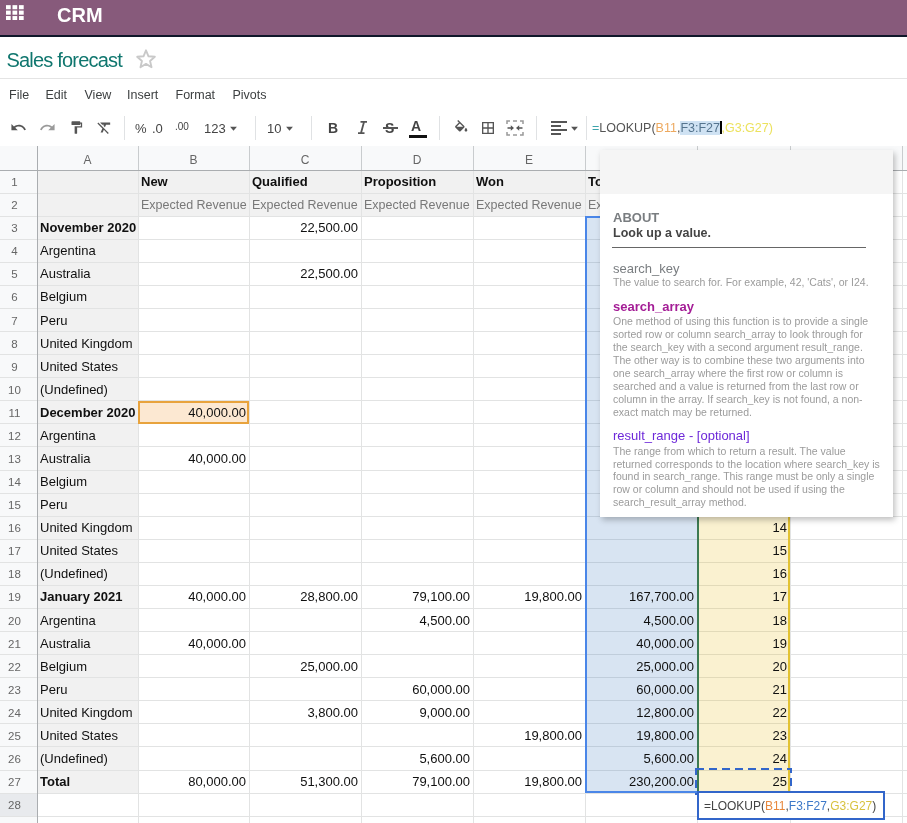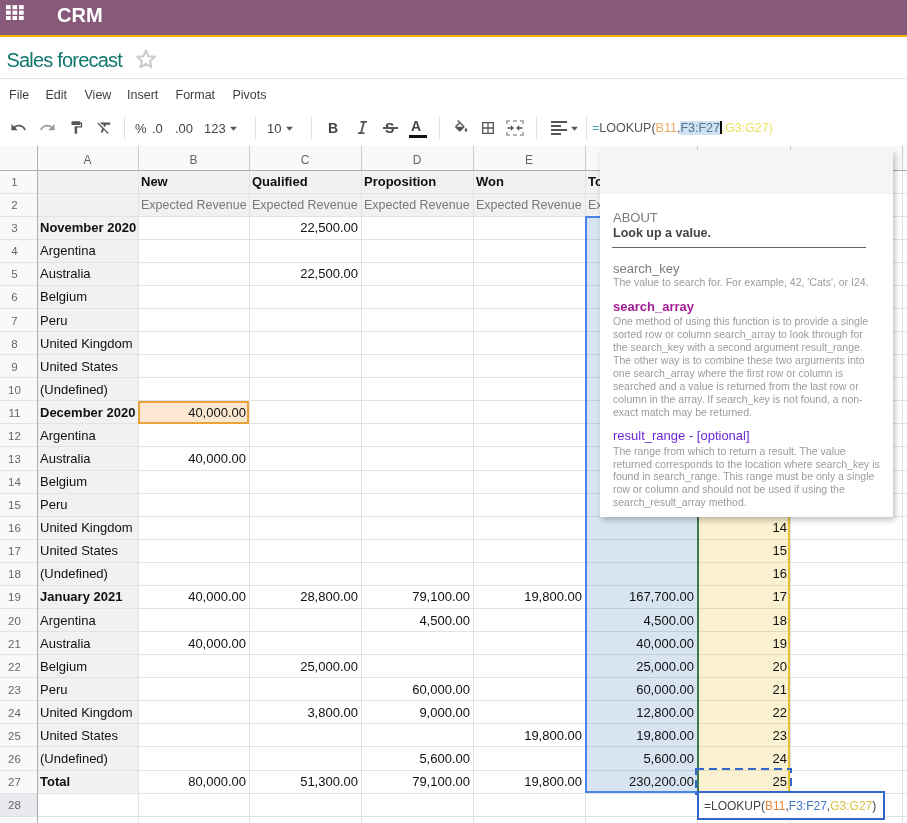--- a/index.html
+++ b/index.html
@@ -1,15 +1,15 @@
 <!DOCTYPE html>
 <html><head><meta charset="utf-8"><style>
 * { margin:0; padding:0; box-sizing:border-box; }
 html,body { width:907px; height:823px; overflow:hidden; font-family:"Liberation Sans",sans-serif; background:#fff; }
-#topbar { position:absolute; left:0; top:0; width:907px; height:36.5px; background:#875a7b; border-bottom:2px solid #eab308; }
+#topbar { position:absolute; left:0; top:0; width:907px; height:36.5px; background:#875a7b; border-bottom:2px solid #0f172a; }
 #topbar .brand { position:absolute; left:57px; top:0; height:31px; line-height:31px; color:#fff; font-size:20px; font-weight:bold; }
 #topbar .m { position:absolute; top:0; height:29px; line-height:29px; color:#fff; font-size:12px; font-weight:bold;margin-top:35px; }
 #title { position:absolute; left:6.5px; top:49px; font-size:20px; letter-spacing:-0.8px; color:#0f766e; }
 #menurow .mi { position:absolute; top:88px; font-size:12.5px; color:#3c3f40; }
 </style></head>
 <body>
 <div id="topbar">
 <svg style="position:absolute;left:6px;top:5px" width="18" height="15" viewBox="0 0 17.5 14.3">
       <rect x="0.0" y="0.0" width="4.6" height="4" fill="#ffffff"></rect>
       <rect x="6.3" y="0.0" width="4.6" height="4" fill="#ffffff"></rect>
@@ -47,21 +47,21 @@
   </svg>
 <svg style="position:absolute;left:69px;top:120px" width="15" height="15" viewBox="0 0 24 24">
     <path d="M18 4V3c0-.55-.45-1-1-1H5c-.55 0-1 .45-1 1v4c0 .55.45 1 1 1h12c.55 0 1-.45 1-1V6h1v4H9v11c0 .55.45 1 1 1h2c.55 0 1-.45 1-1v-9h8V4h-3z" fill="#555555"></path>
   </svg>
 <svg style="position:absolute;left:96px;top:119px" width="17" height="17" viewBox="0 0 24 24">
     <path d="M3.27 5L2 6.27l6.97 6.97L6.5 19h3l1.57-3.66L16.73 21 18 19.73 3.55 5.27 3.27 5zM6 5v.18L8.82 8h2.4l-.72 1.68 2.1 2.1L14.21 8H20V5H6z" fill="#555555"></path>
   </svg>
 <div style="position:absolute;left:124px;top:116px;width:1px;height:24px;background:#e0e2e4"></div>
 <div style="position:absolute;left:135px;top:121px;font-size:13px;color:#444444;font-weight:normal;white-space:nowrap;">%</div>
 <div style="position:absolute;left:152px;top:121px;font-size:13px;color:#444444;font-weight:normal;white-space:nowrap;">.0</div>
-<div style="position:absolute;left:175px;top:121px;font-size:13px;color:#444444;font-weight:normal;white-space:nowrap;text-align:center;">.00</div>
+<div style="position:absolute;left:175px;top:121px;font-size:10px;color:#444444;font-weight:normal;white-space:nowrap;text-align:center;">.00</div>
 <div style="position:absolute;left:204px;top:121px;font-size:13px;color:#444444;font-weight:normal;white-space:nowrap;">123</div>
 <svg style="position:absolute;left:229px;top:124px" width="9" height="9" viewBox="0 0 10 10">
     <path d="M1.2 3 L5 7.6 L8.8 3 Z" fill="#555555"></path>
   </svg>
 <div style="position:absolute;left:255px;top:116px;width:1px;height:24px;background:#e0e2e4"></div>
 <div style="position:absolute;left:267px;top:121px;font-size:13px;color:#444444;font-weight:normal;white-space:nowrap;">10</div>
 <svg style="position:absolute;left:285px;top:124px" width="9" height="9" viewBox="0 0 10 10">
     <path d="M1.2 3 L5 7.6 L8.8 3 Z" fill="#555555"></path>
   </svg>
 <div style="position:absolute;left:311px;top:116px;width:1px;height:24px;background:#e0e2e4"></div>
@@ -280,21 +280,21 @@
 <text x="787" y="501.6" font-size="13" fill="#101010" text-anchor="end" shape-rendering="auto">19</text>
 <text x="787" y="524.7" font-size="13" fill="#101010" text-anchor="end" shape-rendering="auto">20</text>
 <text x="787" y="547.7" font-size="13" fill="#101010" text-anchor="end" shape-rendering="auto">21</text>
 <text x="787" y="570.8" font-size="13" fill="#101010" text-anchor="end" shape-rendering="auto">22</text>
 <text x="787" y="593.9" font-size="13" fill="#101010" text-anchor="end" shape-rendering="auto">23</text>
 <text x="787" y="617.0" font-size="13" fill="#101010" text-anchor="end" shape-rendering="auto">24</text>
 <text x="787" y="640.0" font-size="13" fill="#101010" text-anchor="end" shape-rendering="auto">25</text>
 </svg>
 <div style="position:absolute;left:600px;top:150px;width:293px;height:367px;background:#fff;box-shadow:2px 3px 6px rgba(0,0,0,0.25);z-index:5;overflow:hidden">
     <div style="position:absolute;left:0;top:0;width:293px;height:44px;background:#f5f5f5"></div>
-    <div style="position:absolute;left:13px;top:61px;font-size:13px;color:#797d80;font-weight:normal;white-space:nowrap;line-height:1">ABOUT</div>
+    <div style="position:absolute;left:13px;top:61px;font-size:13px;color:#797d80;font-weight:bold;white-space:nowrap;line-height:1">ABOUT</div>
     <div style="position:absolute;left:13px;top:76.5px;font-size:12.5px;color:#444;font-weight:bold;white-space:nowrap;line-height:1">Look up a value.</div>
     <div style="position:absolute;left:12px;top:97px;width:254px;height:1px;background:#666"></div>
     <div style="position:absolute;left:13px;top:111.5px;font-size:13px;color:#797d80;font-weight:normal;white-space:nowrap;line-height:1">search_key</div>
     <div style="position:absolute;left:13px;top:127px;font-size:10.5px;color:#9b9b9b;font-weight:normal;white-space:nowrap;line-height:1">The value to search for. For example, 42, 'Cats', or I24.</div>
     <div style="position:absolute;left:13px;top:149.5px;font-size:13px;color:#a41d96;font-weight:bold;white-space:nowrap;line-height:1">search_array</div>
     <div style="position:absolute;left:13px;top:165px;font-size:10.5px;color:#9b9b9b;line-height:12.95px;white-space:nowrap">One method of using this function is to provide a single<br>sorted row or column search_array to look through for<br>the search_key with a second argument result_range.<br>The other way is to combine these two arguments into<br>one search_array where the first row or column is<br>searched and a value is returned from the last row or<br>column in the array. If search_key is not found, a non-<br>exact match may be returned.</div>
     <div style="position:absolute;left:13px;top:279px;font-size:13px;color:#6d28d9;font-weight:normal;white-space:nowrap;line-height:1">result_range - [optional]</div>
     <div style="position:absolute;left:13px;top:295px;font-size:10.5px;color:#9b9b9b;line-height:12.7px;white-space:nowrap">The range from which to return a result. The value<br>returned corresponds to the location where search_key is<br>found in search_range. This range must be only a single<br>row or column and should not be used if using the<br>search_result_array method.</div>
   </div>
 <div style="position:absolute;left:697px;top:791px;width:188px;height:29px;background:#fff;border:2px solid #3266ca;font-size:12px;padding:5.5px 0 0 5px;white-space:nowrap;z-index:6"><span style="color:#444">=LOOKUP(</span><span style="color:#e8883d">B11</span><span style="color:#444">,</span><span style="color:#3c78c8">F3:F27</span><span style="color:#444">,</span><span style="color:#d8c23f">G3:G27</span><span style="color:#444">)</span></div>

